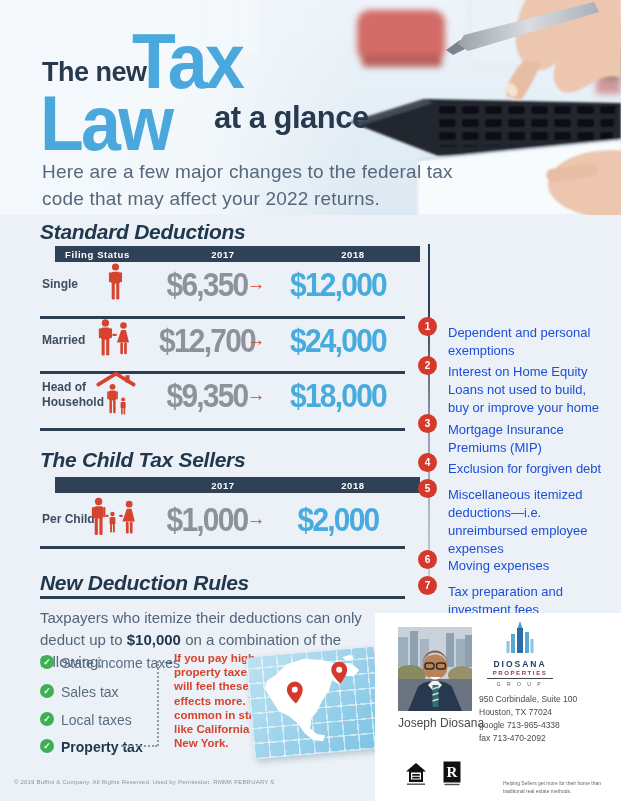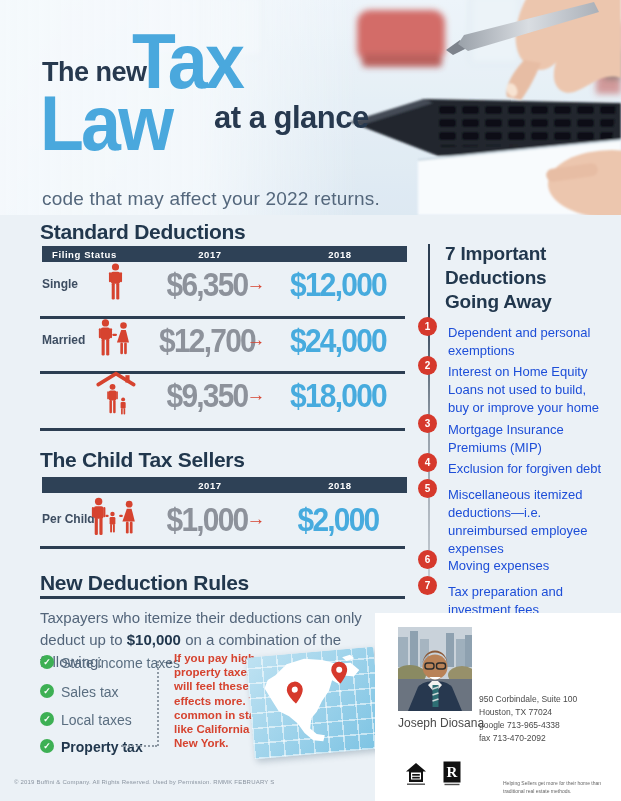--- a/index.html
+++ b/index.html
@@ -14,24 +14,24 @@
     background:linear-gradient(90deg,rgba(245,249,252,.95) 0%,rgba(245,249,252,.88) 32%,rgba(245,249,252,0) 58%);}
   .t-prefix{left:42px;top:57px;font-size:27px;font-weight:700;color:#27394f;letter-spacing:-.5px;}
   .t-big{font-size:78px;font-weight:800;color:#4aa8dd;letter-spacing:-3px;line-height:.9;transform:scaleX(.92);transform-origin:left top;}
   .t-big1{left:132px;top:26px;}
   .t-big2{left:40px;top:88px;}
   .t-suffix{left:214px;top:100px;font-size:31px;font-weight:700;color:#27394f;letter-spacing:-.5px;}
   .subtitle{left:42px;font-size:19px;color:#54677c;letter-spacing:.2px;}
   .sub1{top:161px;} .sub2{top:188px;}
 
   
-  .h2{font-size:21px;font-weight:800;color:#21374d;letter-spacing:-.3px;}
-
-  
-  .bar{left:42px;width:365px;height:16px;background:#2e4156;color:#fff;font-size:9.5px;font-weight:700;letter-spacing:.6px;}
+  .h2{font-size:21px;font-weight:800;color:#21374d;letter-spacing:-.3px;font-style:italic;}
+
+  
+  .bar{left:55px;width:365px;height:16px;background:#2e4156;color:#fff;font-size:9.5px;font-weight:700;letter-spacing:.6px;}
   .bar span{position:absolute;top:3px;}
   .bar .c0{left:10px;} .bar .c1{left:103px;width:130px;text-align:center;} .bar .c2{left:233px;width:130px;text-align:center;}
   .row{left:40px;width:365px;height:44px;}
   .row>span{position:absolute;}
   .row-label{left:2px;top:50%;transform:translateY(-50%);width:74px;font-size:12px;font-weight:700;color:#3d4d61;line-height:1.25;}
   .row-icon{left:55px;top:50%;transform:translateY(-50%);width:40px;text-align:center;}
   .row-icon.wide{left:48px;width:54px;}
   .val{top:50%;width:130px;text-align:center;font-size:34px;font-weight:800;letter-spacing:-2px;transform:translateY(-50%) scaleX(.88);}
   .v2017{left:102px;color:#8d929b;}
   .v2018{left:233px;color:#47abde;}
@@ -139,20 +139,21 @@
         <rect x="546" y="166" width="52" height="13" rx="6.5" fill="#e7bda4" transform="rotate(-8 572 172)"></rect>
       </g>
       <polygon points="446,50 460,40 467,48 453,55" fill="#7d838c"></polygon>
       <polygon points="458,44 464,35 594,2 599,12 468,51" fill="url(#silver)"></polygon>
     </svg>
     <div class="hero-overlay"></div>
     <span class="abs t-prefix">The new</span>
     <span class="abs t-big t-big1">Tax</span>
     <span class="abs t-big t-big2">Law</span>
     <span class="abs t-suffix">at a glance</span>
+    <span class="abs subtitle sub1">Here are a few major changes to the federal tax</span>
     <span class="abs subtitle sub2">code that may affect your 2022 returns.</span>
   </div>
 
   <div class="abs h2" style="left:40px;top:220px;">Standard Deductions</div>
 
   <div class="abs bar" style="top:246px;">
     <span class="c0">Filing Status</span>
     <span class="c1">2017</span>
     <span class="c2">2018</span>
   </div>
@@ -196,20 +197,21 @@
       </g>
         </svg>
     </span>
     <span class="val v2017">$12,700</span>
     <span class="arrow">→</span>
     <span class="val v2018">$24,000</span>
   </div>
   <div class="abs divider" style="top:371px;"></div>
 
   <div class="abs row" style="top:373px;">
+    <span class="row-label">Head of Household</span>
     <span class="row-icon">
       <svg width="44" height="44" viewBox="0 0 42 42">
           <g class="fig">
         <path d="M3,13 L20,2.5 L37,13" fill="none" stroke="#d6432f" stroke-width="3.4" stroke-linecap="round"></path>
         <rect x="29" y="4" width="4" height="7"></rect>
         <g transform="translate(11,12) scale(0.82)">
           <circle cx="7" cy="3.8" r="3.4"></circle>
               <rect x="2.6" y="8.2" width="8.8" height="11.5" rx="2"></rect>
           <rect x="0.8" y="8.8" width="2" height="9.5" rx="1"></rect>
               <rect x="11.2" y="8.8" width="2" height="9.5" rx="1"></rect>
@@ -262,21 +264,20 @@
       </g>
         </svg>
     </span>
     <span class="val v2017">$1,000</span>
     <span class="arrow">→</span>
     <span class="val v2018">$2,000</span>
   </div>
   <div class="abs divider" style="top:546px;"></div>
 
   <div class="abs vline"></div>
-  <div class="abs side-heading">7 Important Deductions Going Away</div>
 
   <div class="abs side-item" style="top:318px;">
     <span class="num-circle">1</span>
     <span class="side-text">Dependent and personal exemptions</span>
   </div>
   <div class="abs side-item" style="top:357px;">
     <span class="num-circle">2</span>
     <span class="side-text">Interest on Home Equity Loans not used to build, buy or improve your home</span>
   </div>
   <div class="abs side-item" style="top:415px;">
@@ -361,20 +362,33 @@
         <line x1="34.5" y1="74" x2="40.5" y2="72" stroke="#cfd8d8" stroke-width="1.4"></line>
         <circle cx="37" cy="40" r="12.5" fill="#b98257"></circle>
         <path d="M24.5,38 a12.5,12.5 0 0 1 25,0 c0,-8 -5,-14.5 -12.5,-14.5 c-7.5,0 -12.5,6.5 -12.5,14.5 z" fill="#8c5a38"></path>
         <rect x="27" y="36" width="9" height="6" rx="2.5" fill="none" stroke="#2b2b2b" stroke-width="1.4"></rect>
         <rect x="38.5" y="36" width="9" height="6" rx="2.5" fill="none" stroke="#2b2b2b" stroke-width="1.4"></rect>
         <path d="M31,50 q6,5 12,0 z" fill="#fff"></path>
       </svg>
     </div>
     <span class="abs agent-name">Joseph Diosana</span>
 
+    <div class="abs logo-block">
+      <svg width="30" height="32" viewBox="0 0 30 32">
+        <polygon points="15,0 18,9 12,9" fill="#4a9cc9"></polygon>
+        <rect x="12" y="7" width="6" height="25" fill="#2b6ca3"></rect>
+        <rect x="6" y="13" width="4" height="19" fill="#5aa7cf"></rect>
+        <rect x="20" y="11" width="4" height="21" fill="#5aa7cf"></rect>
+        <rect x="1.5" y="20" width="3" height="12" fill="#8cc3de"></rect>
+        <rect x="25.5" y="18" width="3" height="14" fill="#8cc3de"></rect>
+      </svg>
+      <div class="logo-name">DIOSANA</div>
+      <div class="logo-sub">PROPERTIES</div>
+      <div class="logo-group">G R O U P</div>
+    </div>
 
     <div class="abs contact">
       <div>950 Corbindale, Suite 100</div>
       <div>Houston, TX 77024</div>
       <div>google 713-965-4338</div>
       <div>fax  713-470-2092</div>
     </div>
 
     <span class="abs eh-icon">
       <svg width="22" height="25" viewBox="0 0 22 25">

